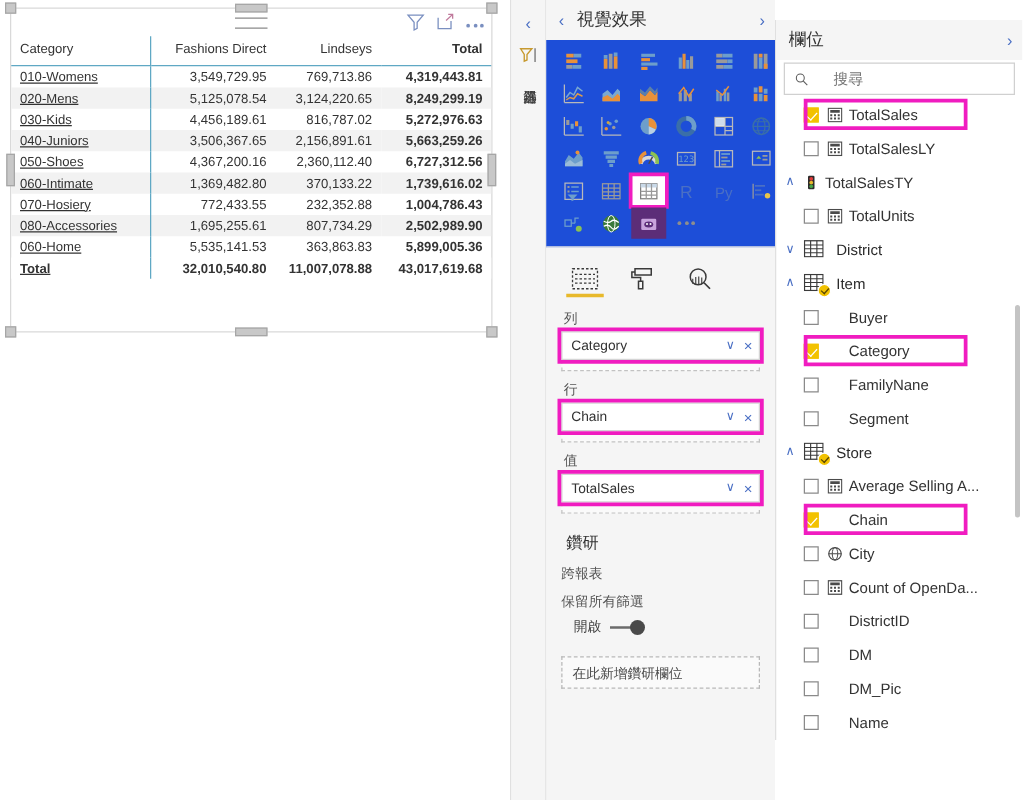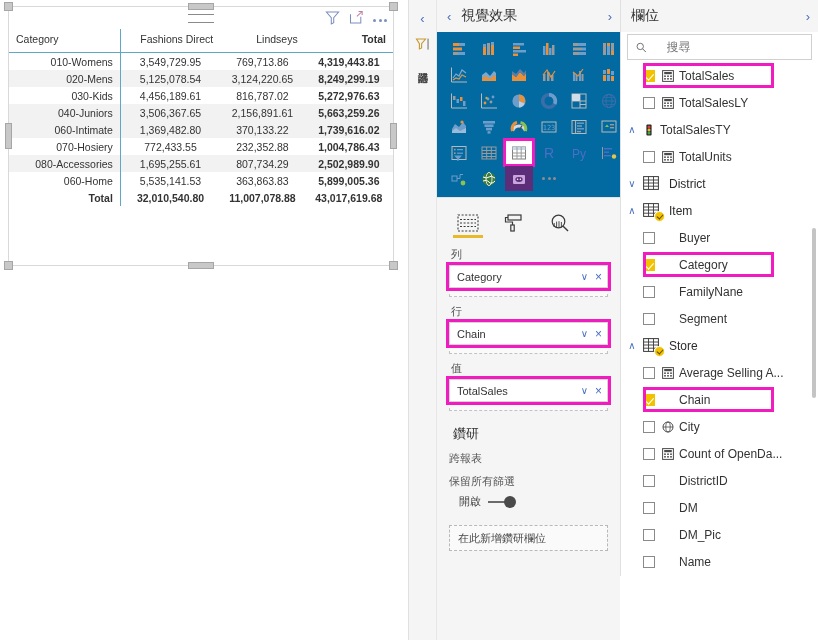--- a/index.html
+++ b/index.html
@@ -72,26 +72,26 @@
     text-align: right;
     padding: 4px 7px 7px 7px;
     color: #333333;
     vertical-align: bottom;
     border-bottom: 1px solid #5fa8c4;
     white-space: nowrap;
   }
   #matrix-table th.col-cat { text-align: left; }
   #matrix-table th.col-total { font-weight: bold; }
   #matrix-table td {
-    text-align: center;
+    text-align: right;
     padding: 2.5px 7px;
     white-space: nowrap;
     color: #333333;
   }
-  #matrix-table td.col-cat { text-align: right; }
+  #matrix-table td.col-cat { text-align: left; text-decoration: underline; }
   #matrix-table td.col-total { font-weight: bold; }
   #matrix-table tbody tr.alt td { background: #f2f2f2; }
   #matrix-table tbody tr.total-row td { font-weight: bold; background: #ffffff; }
   
   #matrix-table th.col-fd, #matrix-table td.col-fd { border-left: 1px solid #5fa8c4; }
 
   
   #viz-pane {
     width: 212px; height: 640px; flex: none;
     background: #f5f5f5;
@@ -116,21 +116,21 @@
     height: 32px; display: flex; align-items: center;
     padding: 0 8px 0 10px;
     background: #f5f5f5;
   }
   .pane-head .pane-title { flex: 1; font-size: 14px; color: #333333; }
   .pane-head .chev { color: #4a6fc4; font-size: 13px; cursor: pointer; }
 
   
   #viz-gallery {
     padding: 4px 6px 6px 8px;
-    background: #0369a1;
+    background: #1d4ed8;
     border-bottom: 1px solid #e2e2e2;
   }
   #viz-grid {
     display: grid;
     grid-template-columns: repeat(6, 28px);
     gap: 1px 2px;
   }
   .viz-cell {
     width: 28px; height: 25px;
     display: flex; align-items: center; justify-content: center;
@@ -200,21 +200,21 @@
     display: flex; align-items: center;
     padding-left: 8px;
     font-size: 11px; color: #4a4a4a;
   }
 
   
   #fields-pane {
     width: 198px; height: 576px; flex: none;
     background: #ffffff;
     border-left: 1px solid #e0e0e0;
-    display: flex; flex-direction: column;
+    display: flex; flex-direction: column; margin-top: 16px;
   }
   #fields-search {
     margin: 2px 6px 0 6px;
     height: 26px;
     border: 1px solid #d0d0d0;
     background: #ffffff;
     display: flex; align-items: center;
     padding: 0 8px;
     gap: 20px;
   }
@@ -362,20 +362,26 @@
               <td class="col-fd">4,456,189.61</td>
               <td>816,787.02</td>
               <td class="col-total">5,272,976.63</td>
             </tr>
             <tr class="alt">
               <td class="col-cat">040-Juniors</td>
               <td class="col-fd">3,506,367.65</td>
               <td>2,156,891.61</td>
               <td class="col-total">5,663,259.26</td>
             </tr>
+            <tr>
+              <td class="col-cat">050-Shoes</td>
+              <td class="col-fd">4,367,200.16</td>
+              <td>2,360,112.40</td>
+              <td class="col-total">6,727,312.56</td>
+            </tr>
             <tr class="alt">
               <td class="col-cat">060-Intimate</td>
               <td class="col-fd">1,369,482.80</td>
               <td>370,133.22</td>
               <td class="col-total">1,739,616.02</td>
             </tr>
             <tr>
               <td class="col-cat">070-Hosiery</td>
               <td class="col-fd">772,433.55</td>
               <td>232,352.88</td>

